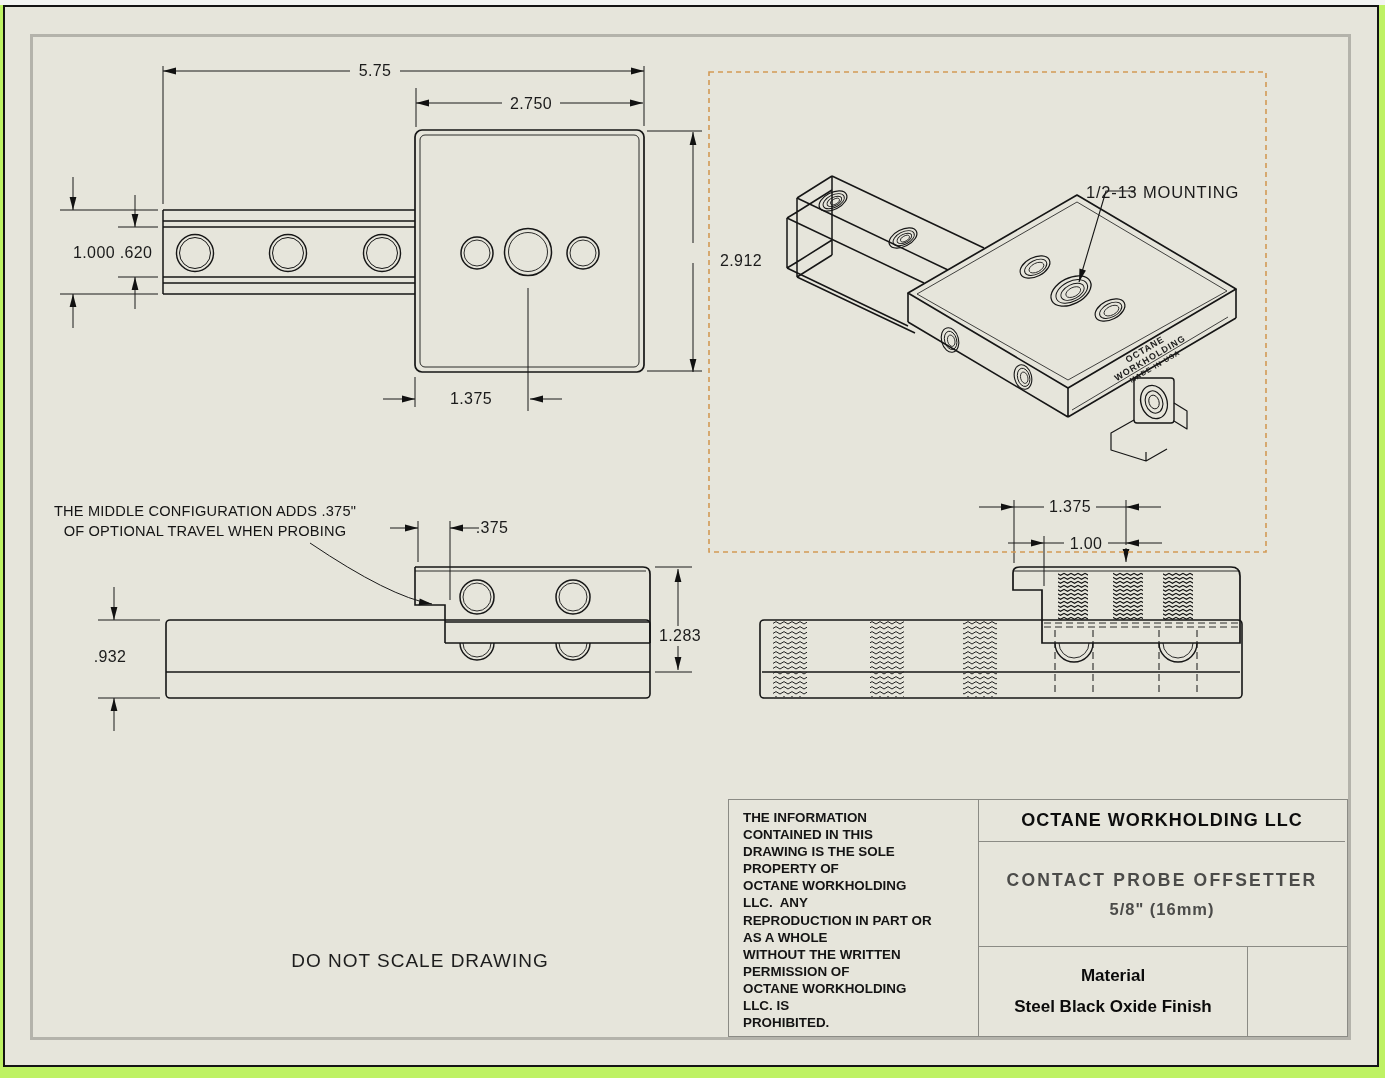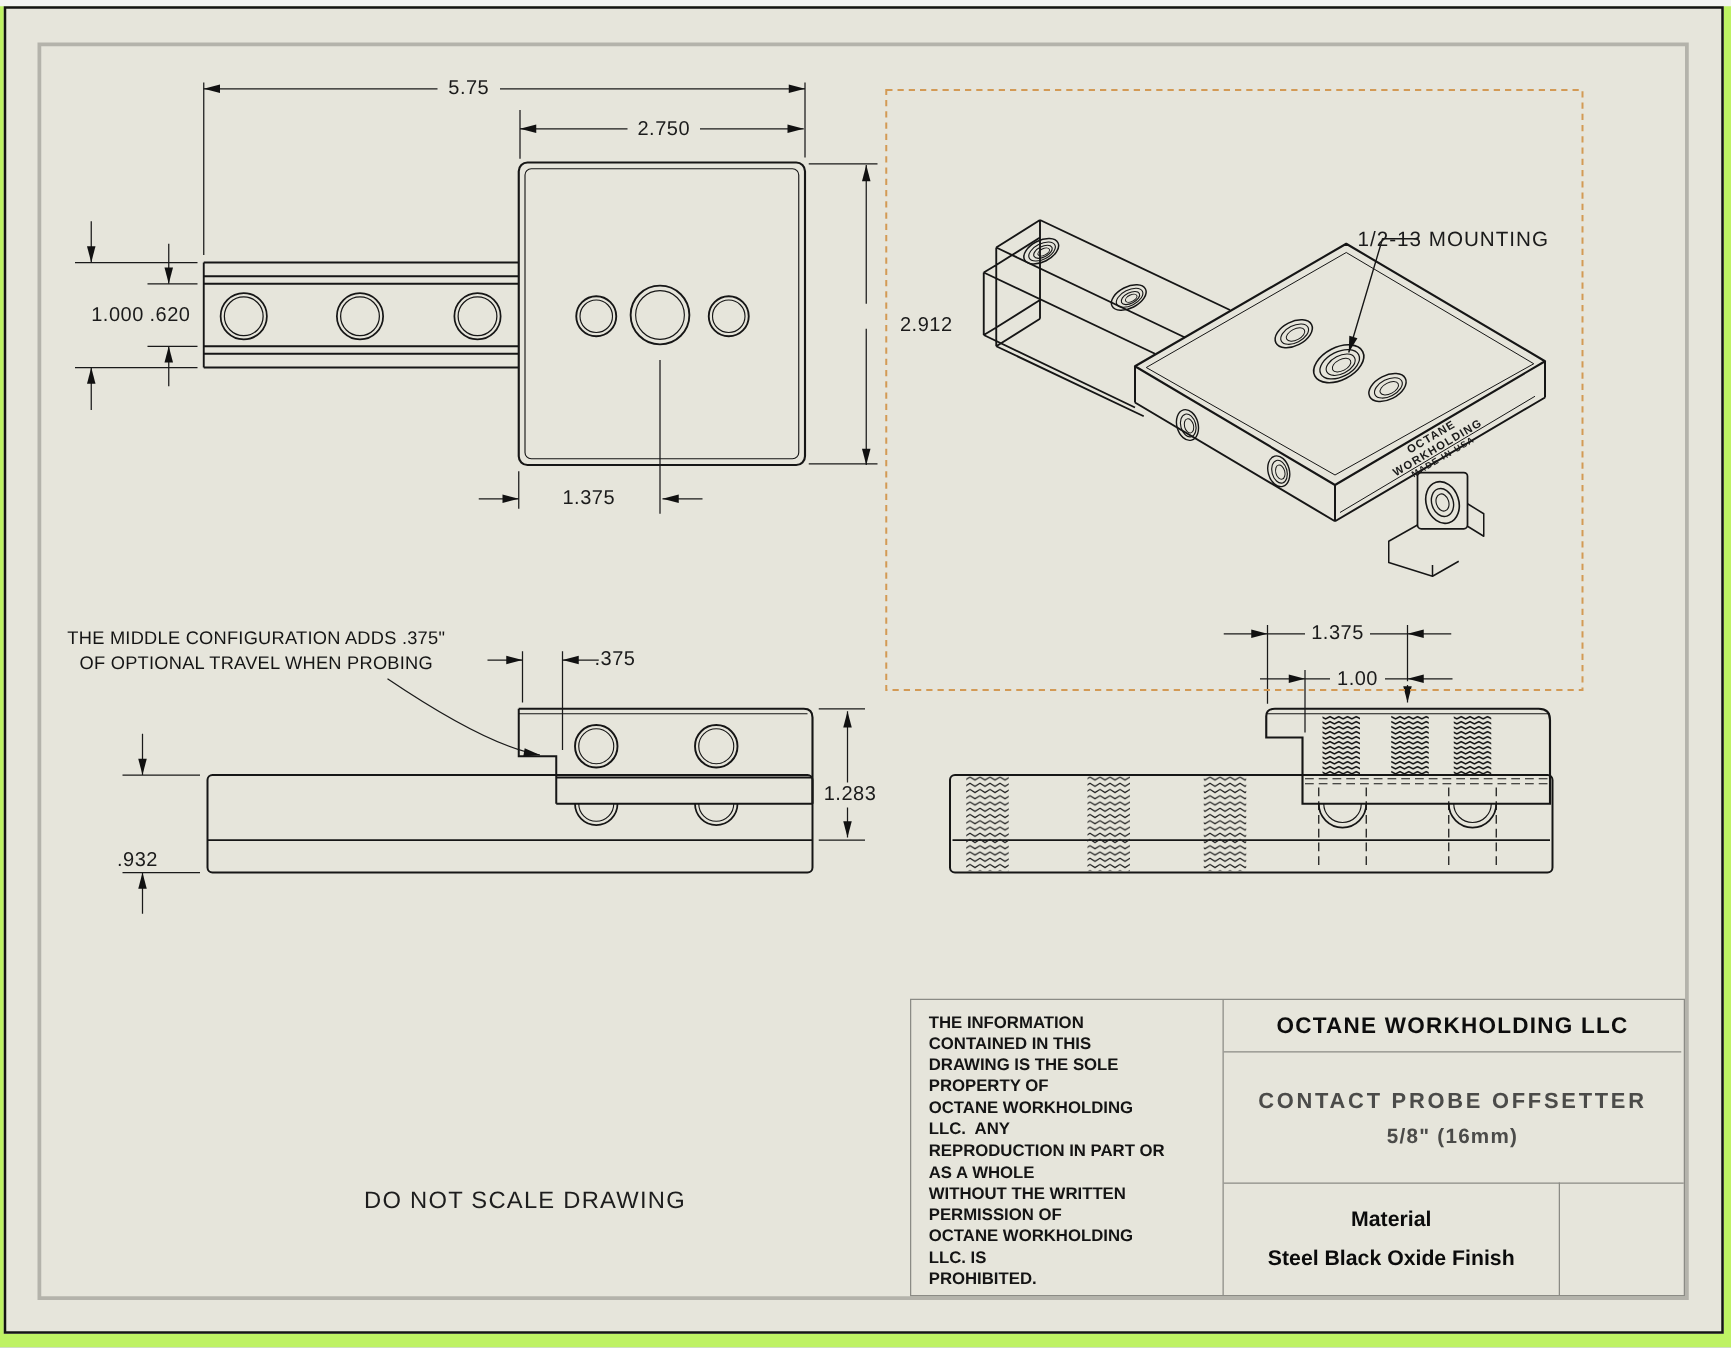--- a/index.html
+++ b/index.html
@@ -199,21 +199,21 @@
   <div class="txt dim" style="left:74px;top:253px;margin-left:20px;">1.000</div>
   <div class="txt dim" style="left:136px;top:253px;">.620</div>
   <div class="txt dim" style="left:471px;top:399px;">1.375</div>
 
   <div class="note">
     <div>THE MIDDLE CONFIGURATION ADDS .375"</div>
     <div>OF OPTIONAL TRAVEL WHEN PROBING</div>
   </div>
   <div class="txt dim" style="left:492px;top:528px;">.375</div>
   <div class="txt dim" style="left:680px;top:636px;">1.283</div>
-  <div class="txt dim" style="left:110px;top:689px;">.932</div>
+  <div class="txt dim" style="left:110px;top:657px;">.932</div>
 
   <div class="txt dim" style="left:1070px;top:507px;">1.375</div>
   <div class="txt dim" style="left:1086px;top:544px;">1.00</div>
 
   <div class="txt callout" style="left:1086px;top:192px;">1/2-13 MOUNTING</div>
   <div class="engrave">
     <div class="l1">OCTANE WORKHOLDING</div>
     <div class="l2">MADE IN USA</div>
   </div>
 

